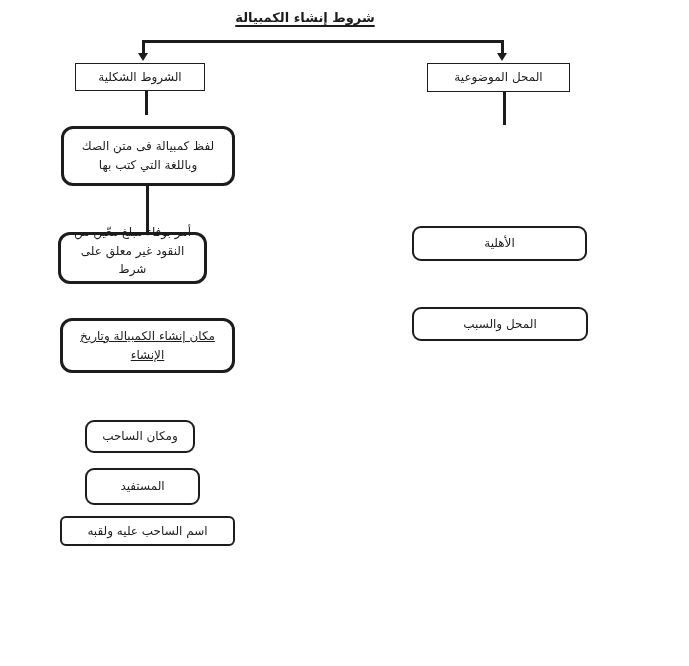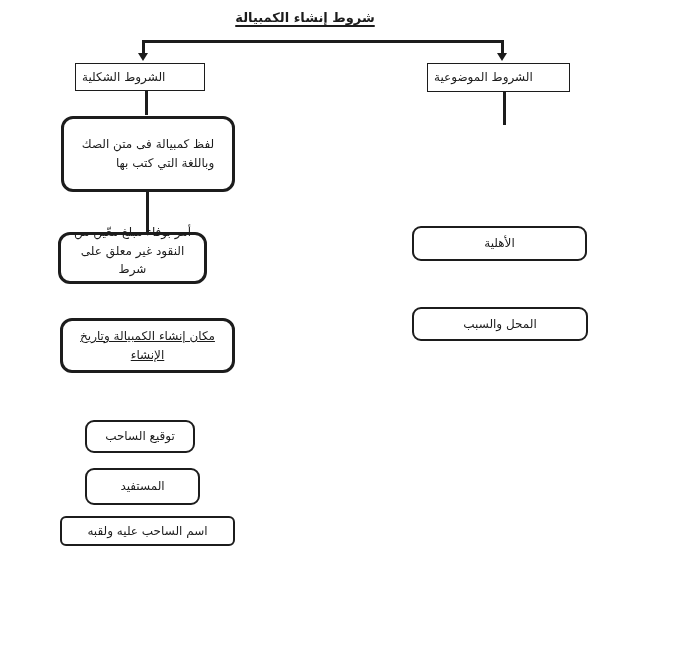--- a/index.html
+++ b/index.html
@@ -60,21 +60,20 @@
     font-size: 12px;
     line-height: 1.55;
     color: var(--ink);
     background: var(--background);
     white-space: pre-line;
     padding: 2px 6px;
   }
   .rect {
     border: 1.5px solid var(--ink);
     border-radius: 0;
-    justify-content: flex-end;
   }
   .rounded {
     border: 2.5px solid var(--ink);
     border-radius: 9px;
   }
   .thick {
     border-width: 3px;
     border-radius: 12px;
   }
 </style>
@@ -90,43 +89,43 @@
   <div class="line" style="left:142px; top:40px; width:362px; height:3px;"></div>
   <div class="line" style="left:142px; top:42px; width:3px; height:12px;"></div>
   <div class="arrowhead" style="left:138px; top:53px;"></div>
   <div class="line" style="left:501px; top:42px; width:3px; height:12px;"></div>
   <div class="arrowhead" style="left:497px; top:53px;"></div>
 
   <div class="box rect" style="left:75px; top:63px; width:130px; height:28px;">
     <span>الشروط الشكلية</span>
   </div>
   <div class="box rect" style="left:427px; top:63px; width:143px; height:29px;">
-    <span>الشروط الموضوعية</span>
+    <span>المحل الموضوعية</span>
   </div>
 
   <div class="line" style="left:145px; top:91px; width:3px; height:24px;"></div>
   <div class="line" style="left:146px; top:181px; width:3px; height:52px;"></div>
 
-  <div class="box rounded thick" style="left:61px; top:116px; width:174px; height:76px;text-align:right;">
+  <div class="box rounded thick" style="left:61px; top:126px; width:174px; height:60px;">
     <span>لفظ كمبيالة فى متن الصك
 وباللغة التي كتب بها</span>
   </div>
 
   <div class="box rounded thick" style="left:58px; top:232px; width:149px; height:52px;align-items:flex-end;">
     <span>أمر بوفاء مبلغ معّين من
 النقود غير معلق على شرط</span>
   </div>
 
   <div class="box rounded thick" style="left:60px; top:318px; width:175px; height:55px;text-decoration:underline;">
     <span>مكان إنشاء الكمبيالة وتاريخ
 الإنشاء</span>
   </div>
 
   <div class="box rounded" style="left:85px; top:420px; width:110px; height:33px; border-width:2px;">
-    <span>توقيع الساحب</span>
+    <span>ومكان الساحب</span>
   </div>
 
   <div class="box rounded" style="left:85px; top:468px; width:115px; height:37px;text-align:right;">
     <span>المستفيد</span>
   </div>
 
   <div class="box rounded" style="left:60px; top:516px; width:175px; height:30px; border-radius:6px;">
     <span>اسم الساحب عليه ولقبه</span>
   </div>
 

